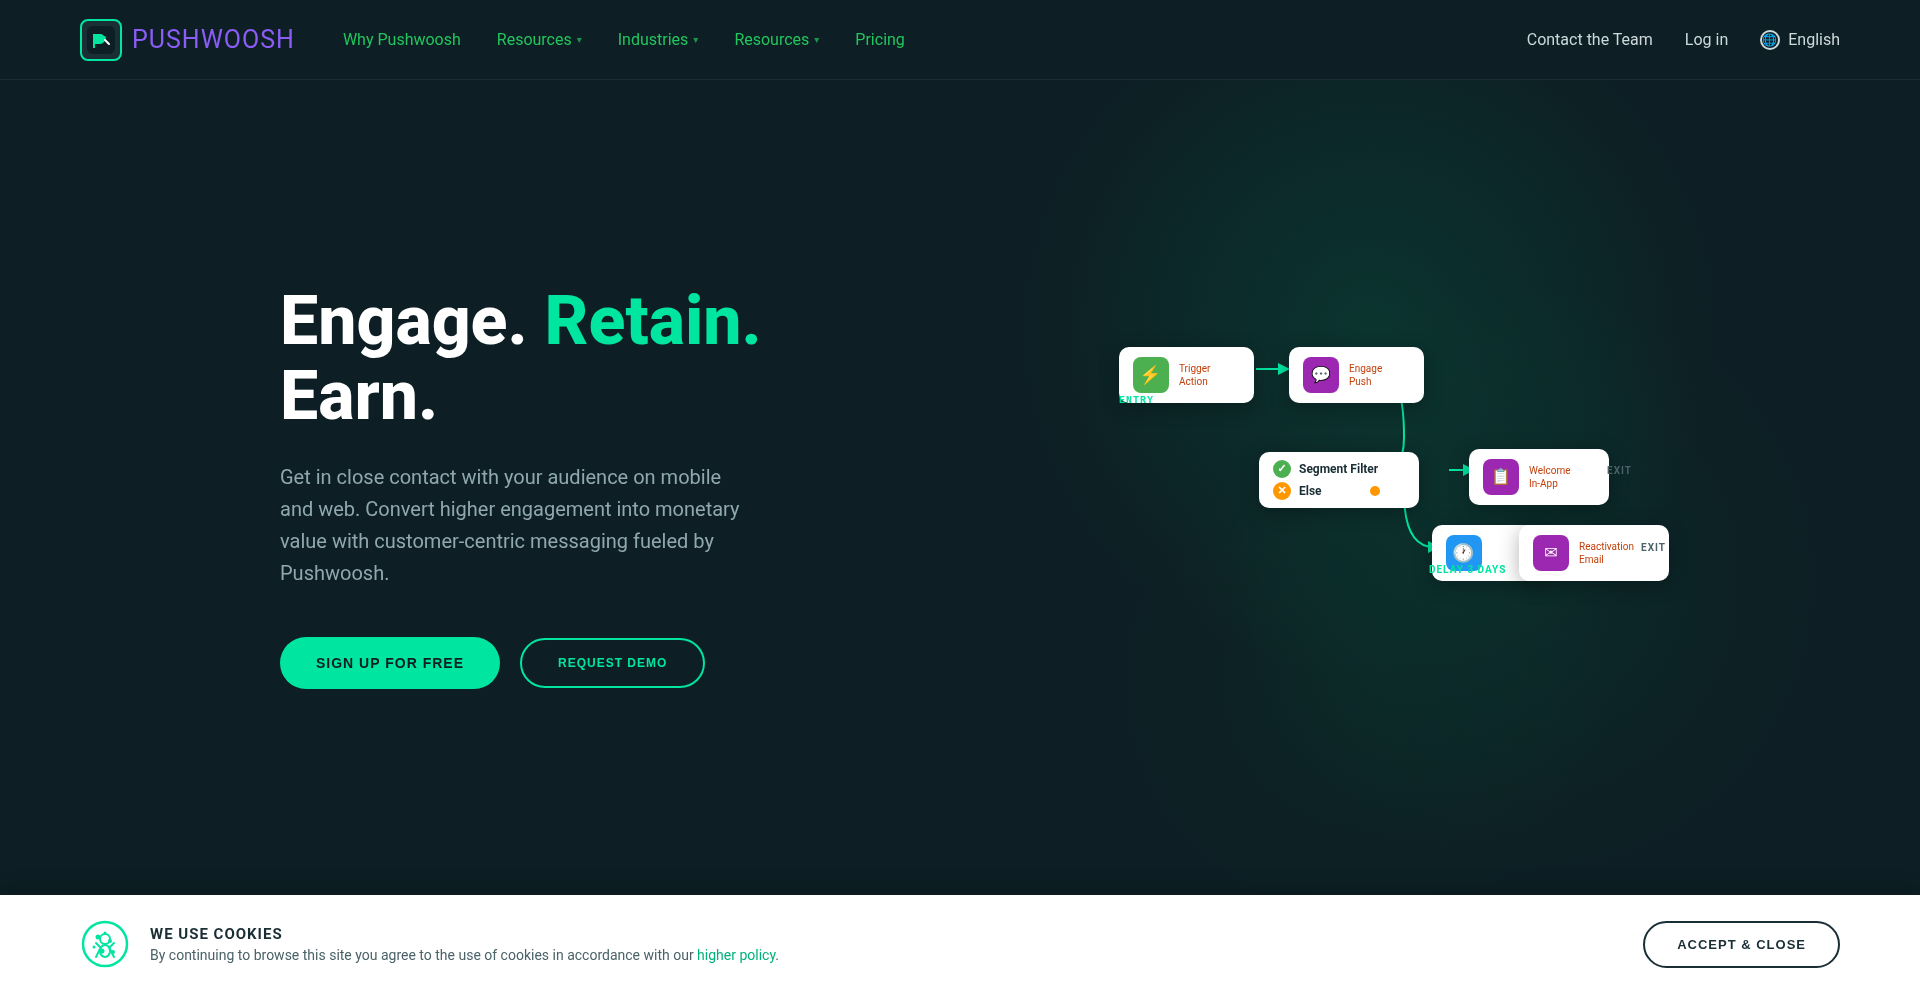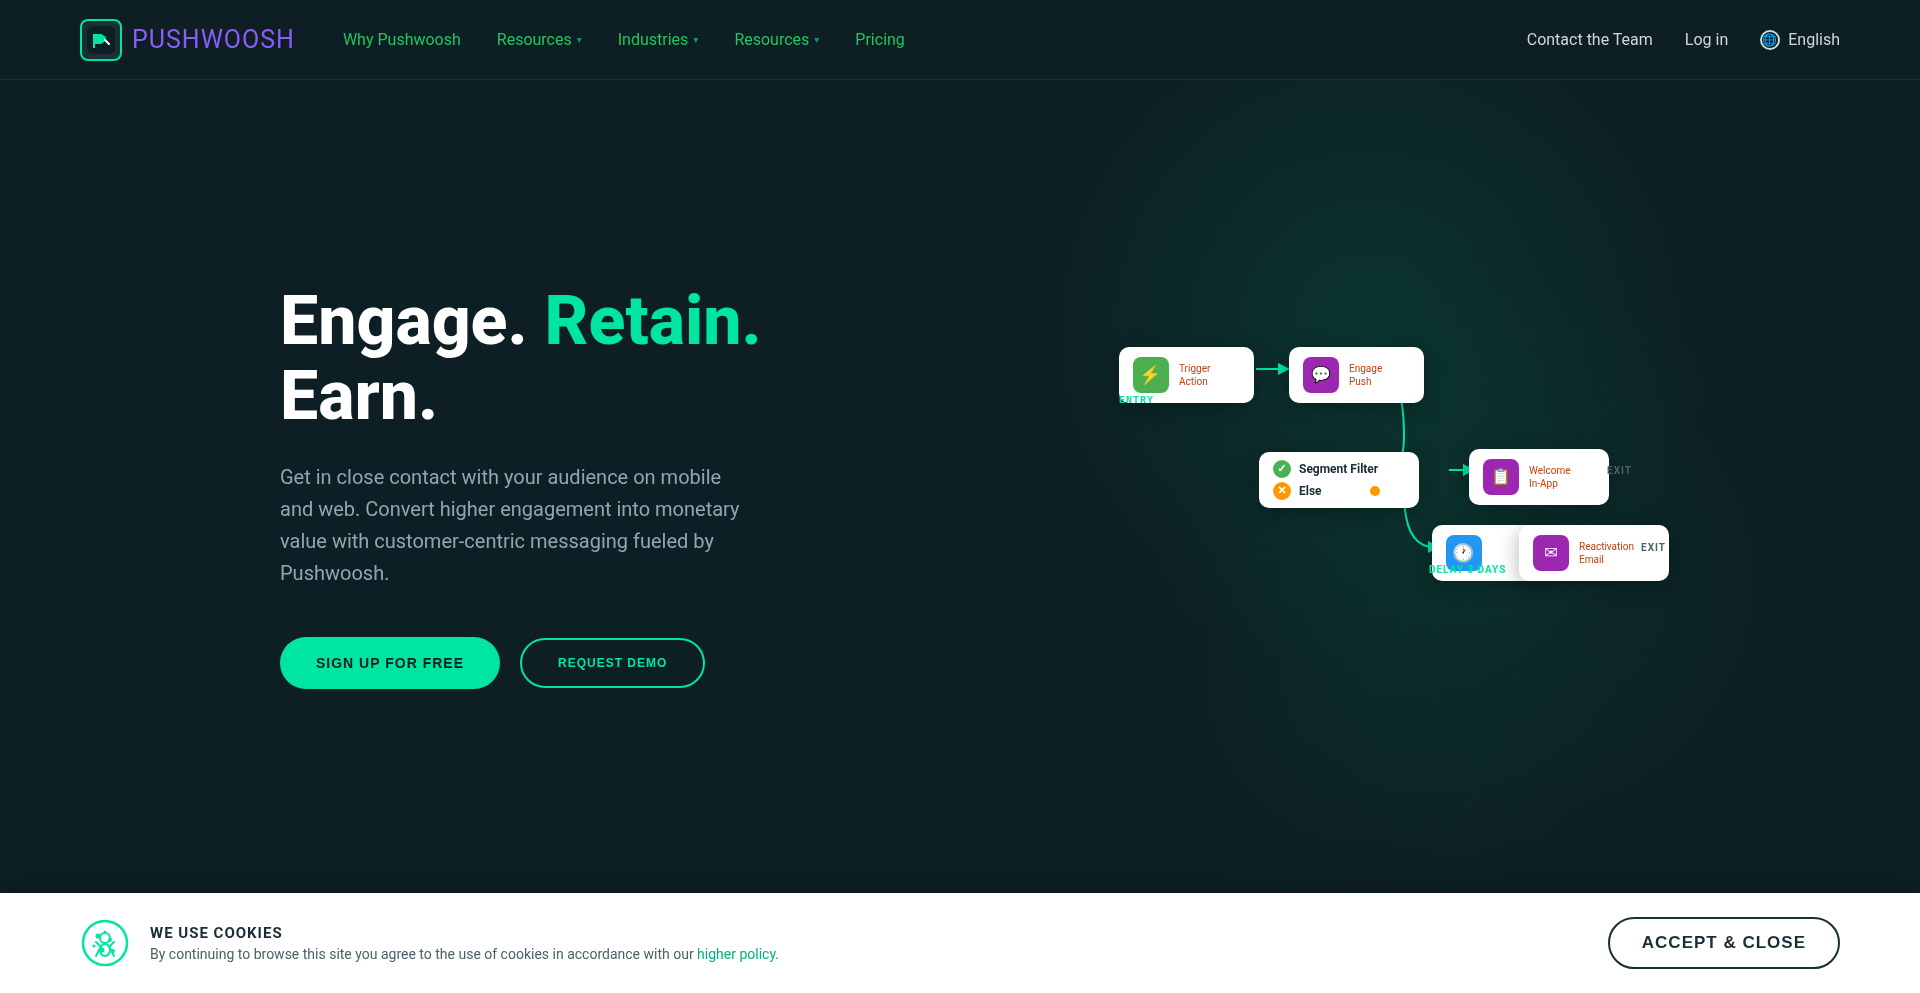--- a/index.html
+++ b/index.html
@@ -341,21 +341,21 @@
     .cookie-desc a {
       color: #00b37a;
       text-decoration: none;
     }
     .btn-cookie {
       background: #fff;
       color: #1a2e35;
       border: 2px solid #1a2e35;
       border-radius: 50px;
       padding: 14px 32px;
-      font-size: 17px;
+      font-size: 13px;
       font-weight: 700;
       letter-spacing: 1px;
       cursor: pointer;
       white-space: nowrap;
       margin-left: 40px;
     }
   </style>
 </head>
 <body>
 

